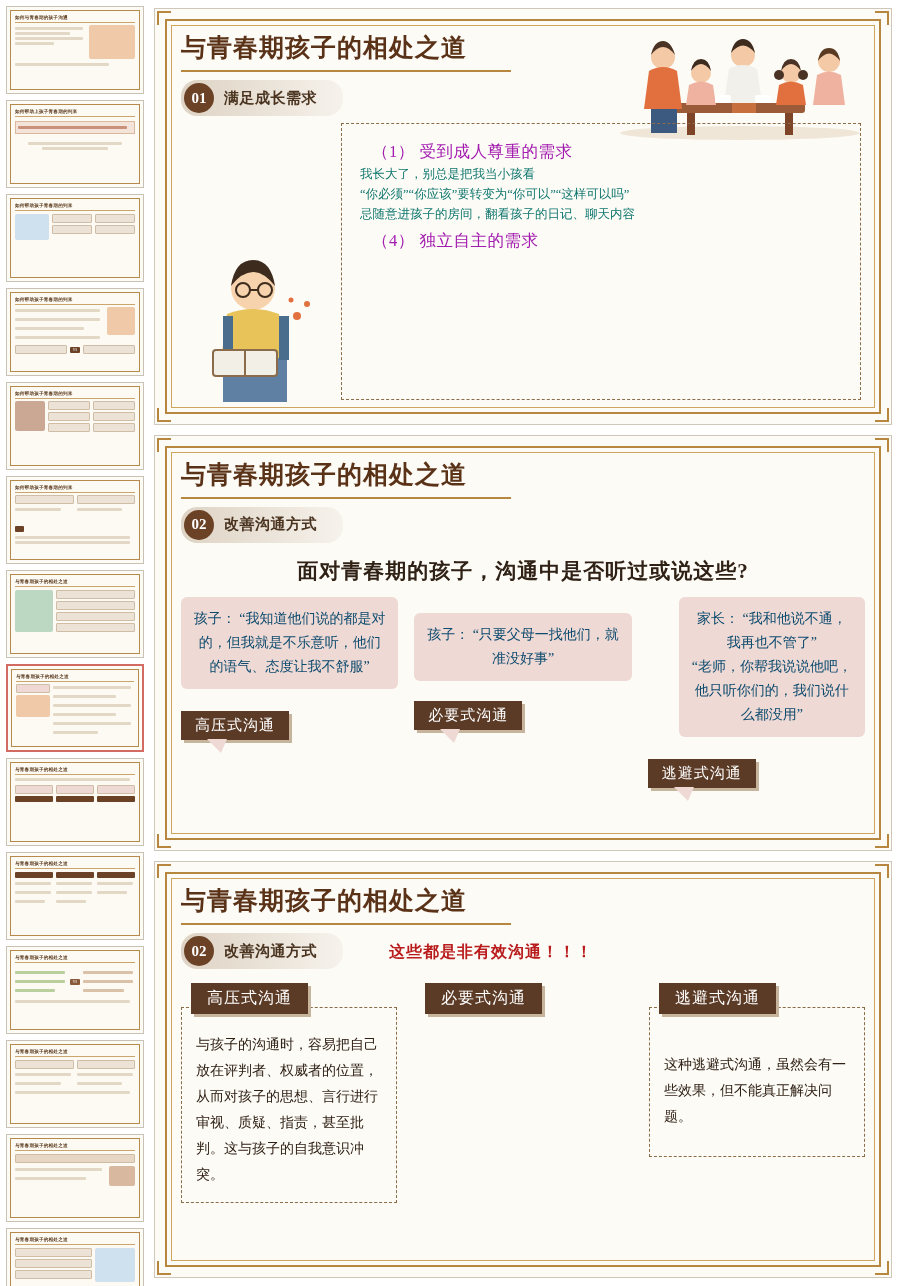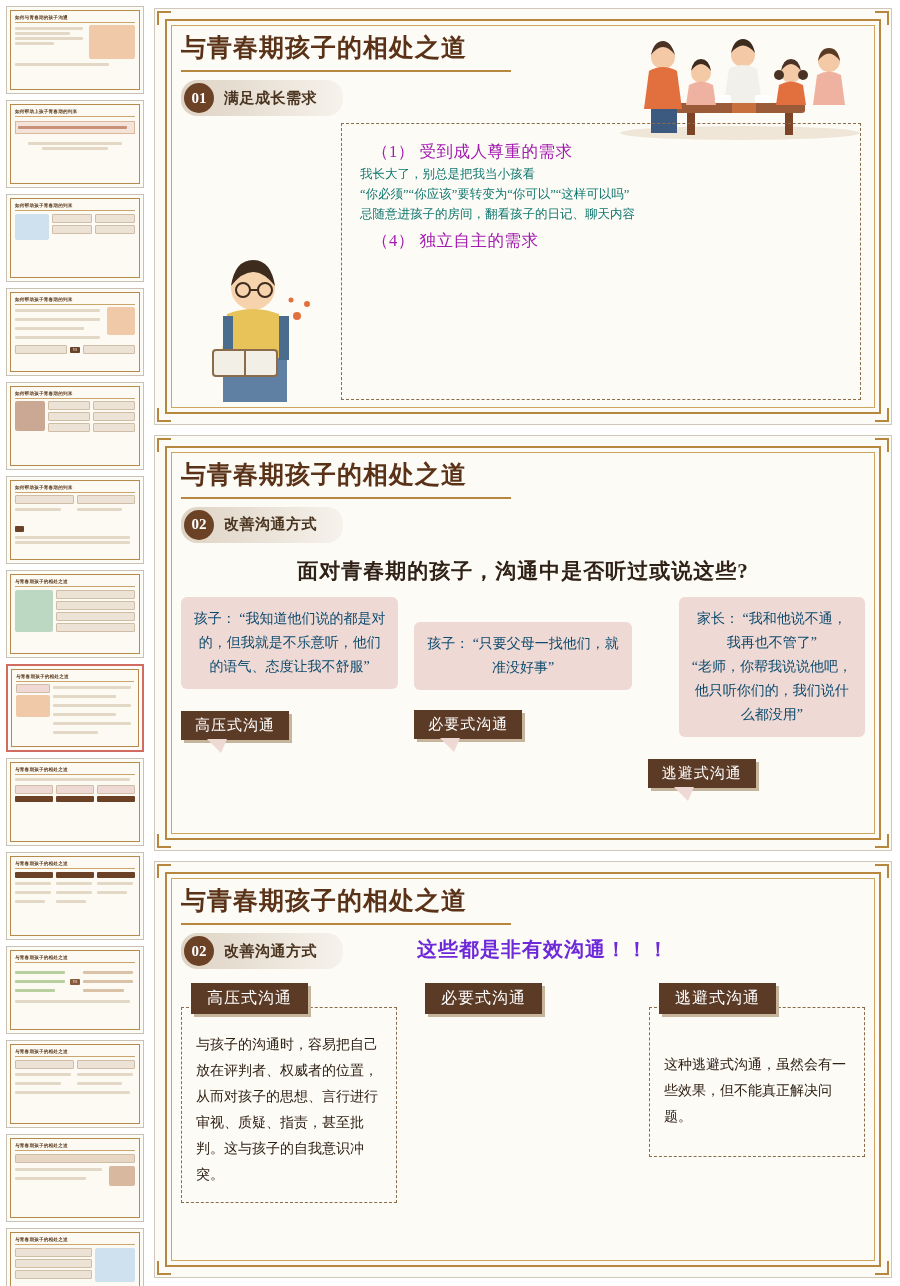--- a/index.html
+++ b/index.html
@@ -159,28 +159,28 @@
   .s2-bubble:after {
     content: ""; position: absolute; left: 26px; bottom: -13px;
     border-left: 14px solid transparent; border-right: 6px solid transparent;
     border-top: 14px solid #eed9d4;
   }
   .s2-tag {
     margin-top: 22px; background: #5c3b26; color: #fff;
     display: inline-block; padding: 5px 14px; font-size: 15px; letter-spacing: 1px;
     box-shadow: 3px 3px 0 #c7b49c;
   }
-  .s2-col.mid .s2-bubble { margin-top: 25px; }
+  .s2-col.mid .s2-bubble { margin-top: 16px; }
   .s2-col.mid .s2-tag { margin-top: 20px; }
 
   
   .s3-head { display: flex; align-items: flex-end; gap: 18px; }
   .s3-note {
-    font-size: 20px; color: #6d28d9; font-weight: bold; letter-spacing: 1px;
-    margin-left: 56px; padding-bottom: 6px;
+    font-size: 16px; color: #b91c1c; font-weight: bold; letter-spacing: 1px;
+    margin-left: 28px; padding-bottom: 6px;
   }
   .s3-cols { display: flex; gap: 18px; margin-top: 14px; }
   .s3-col { flex: 1; }
   .s3-tag {
     background: #5c3b26; color: #fff; display: inline-block;
     padding: 5px 16px; font-size: 16px; letter-spacing: 1px;
     box-shadow: 3px 3px 0 #c7b49c; margin-left: 10px; margin-bottom: -12px;
     position: relative; z-index: 2;
   }
   .s3-body {

